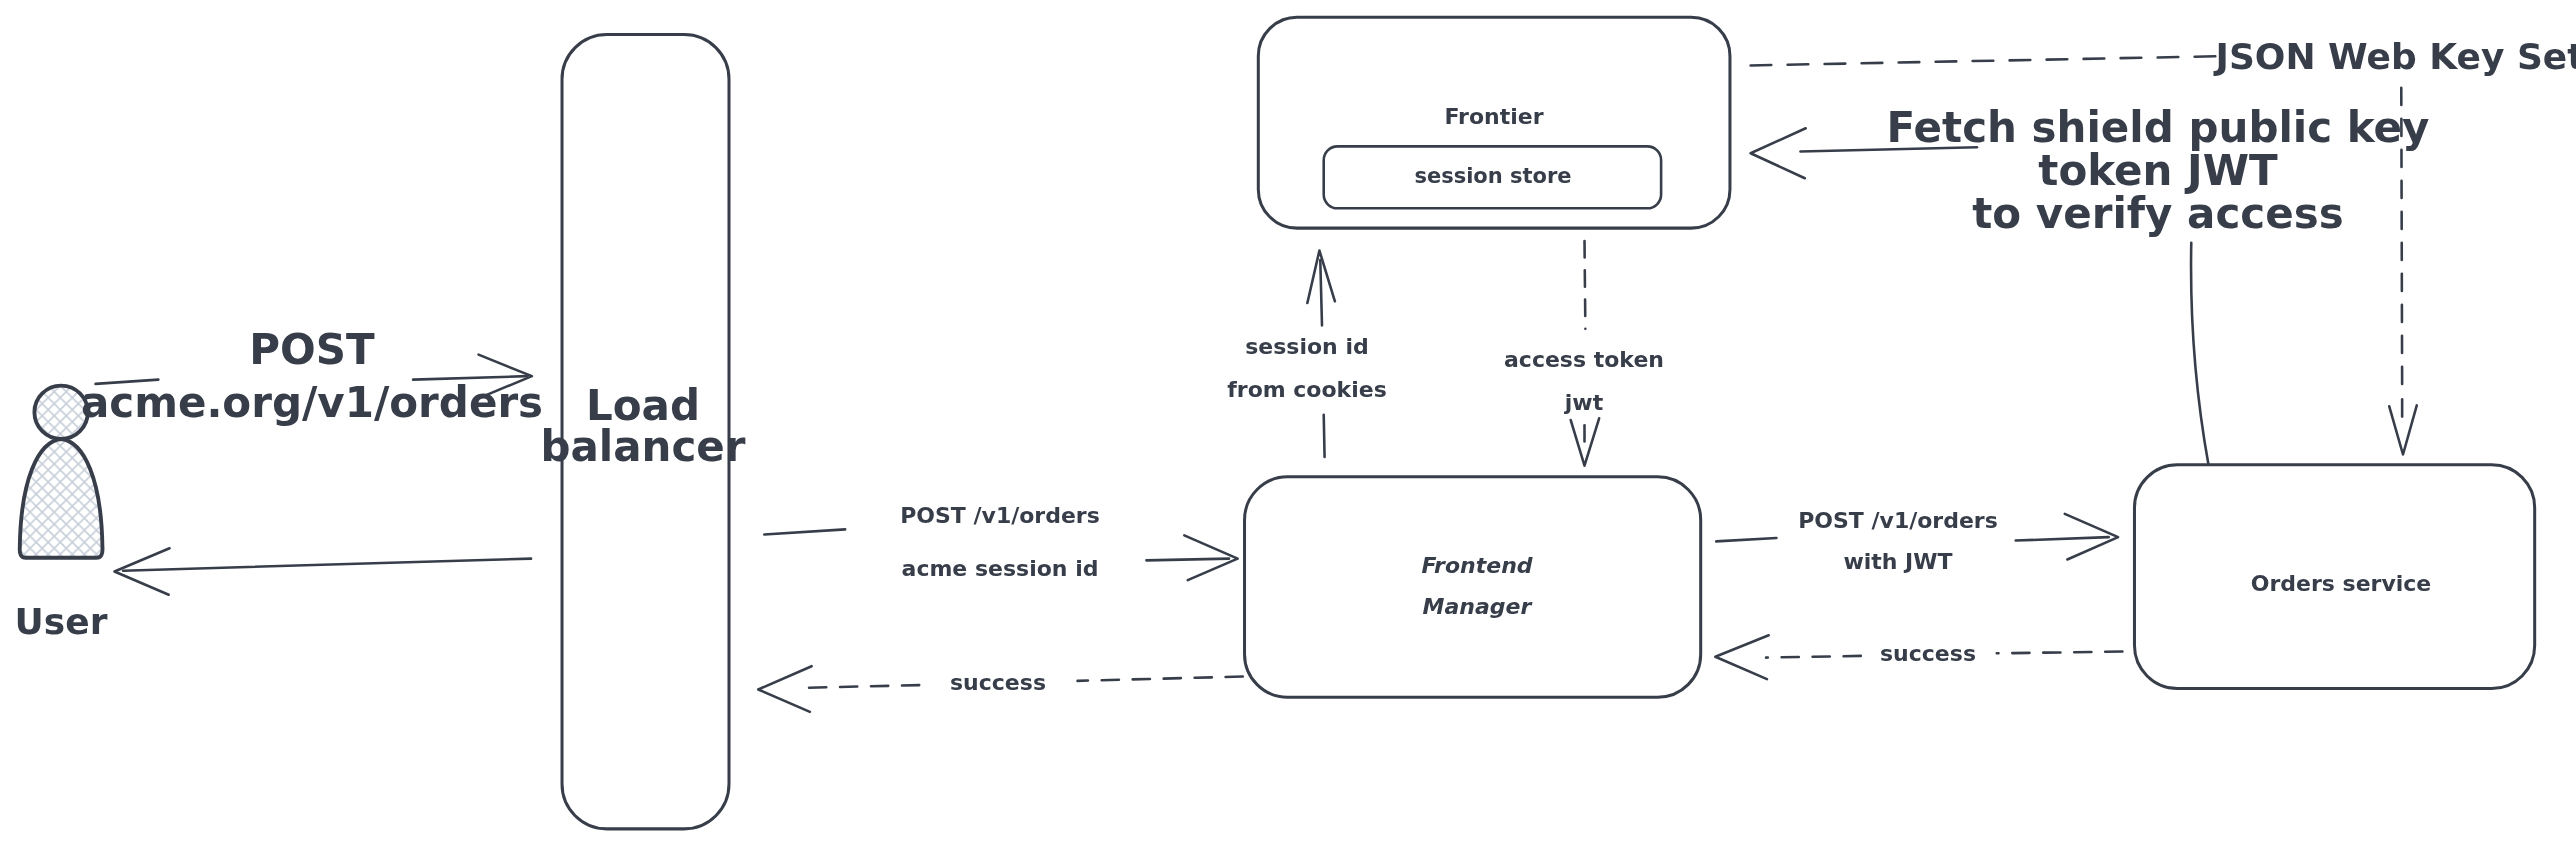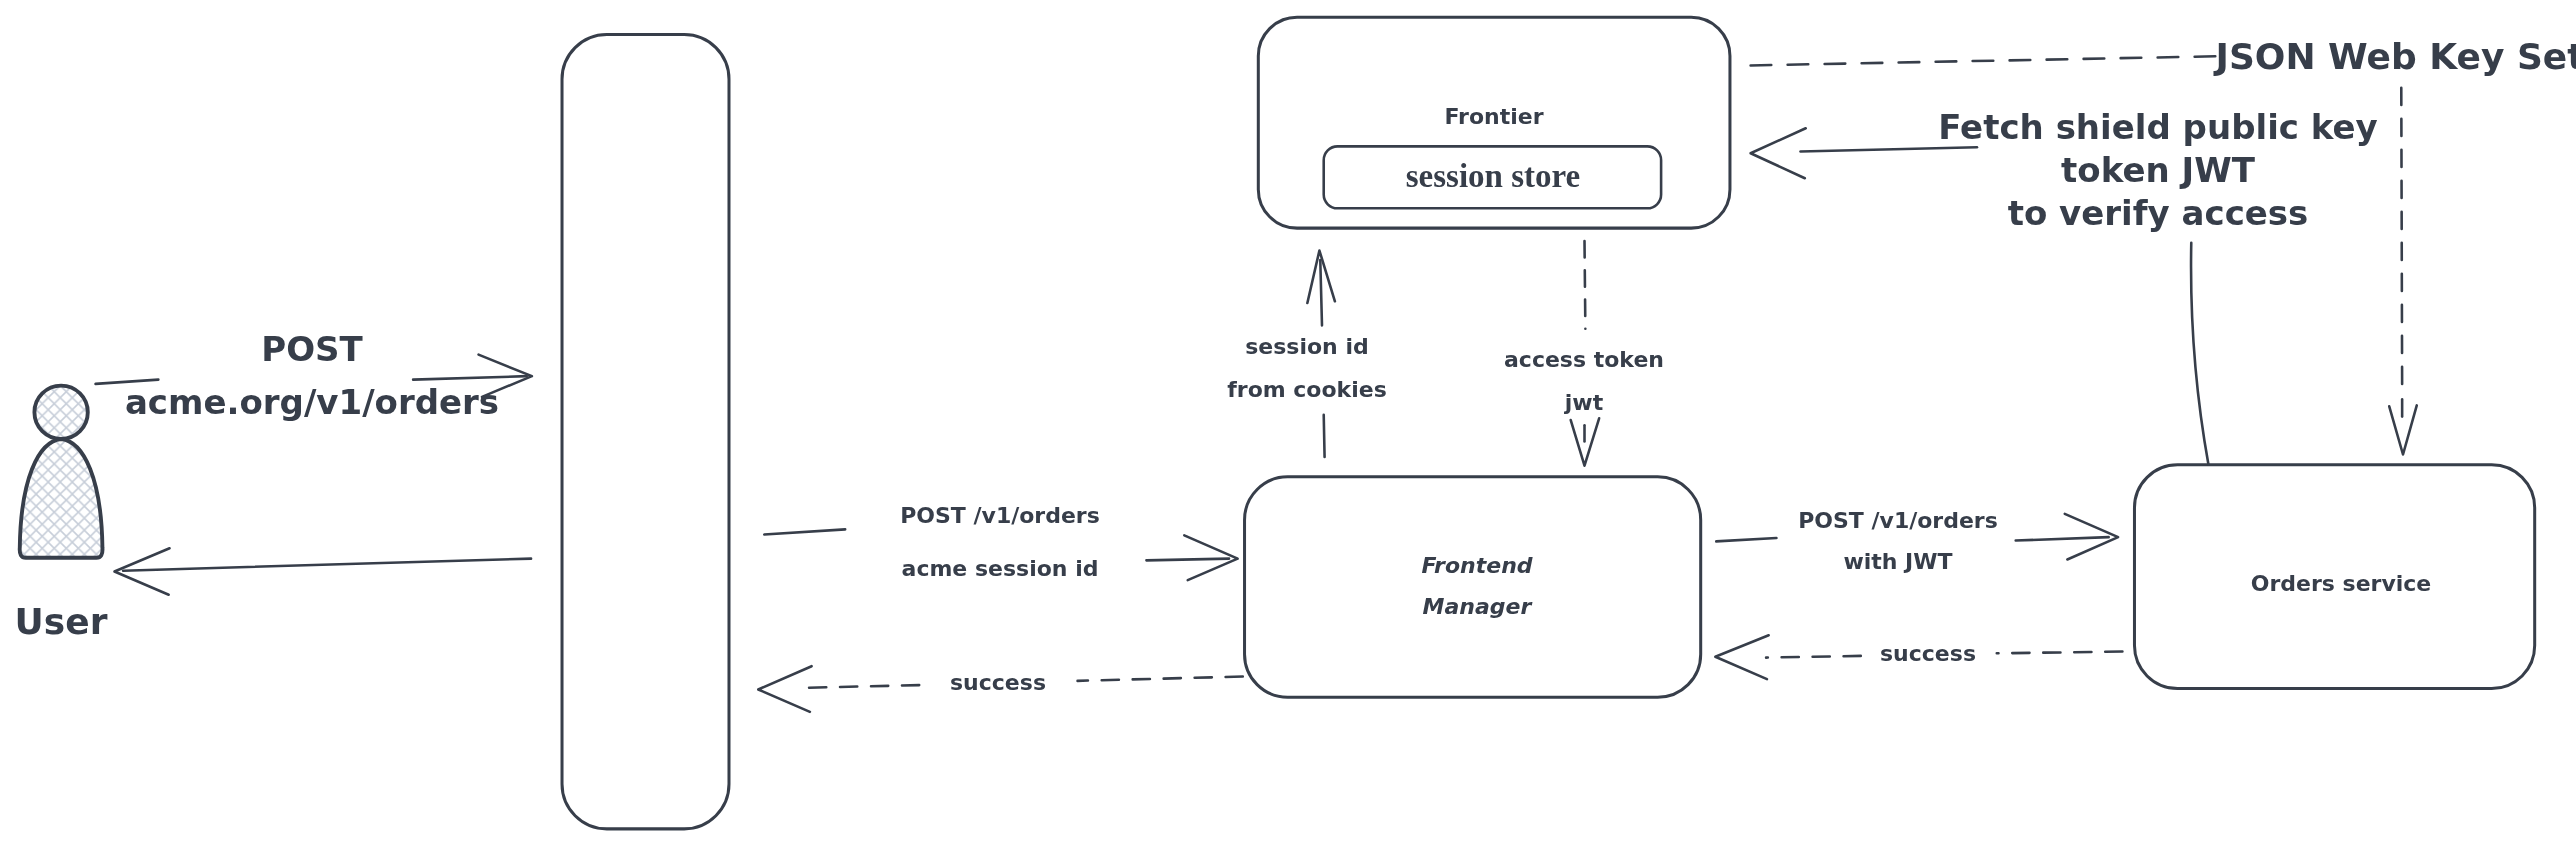--- a/index.html
+++ b/index.html
@@ -2,23 +2,23 @@
 <html style="font-size:13.8px"><head>
 <meta charset="utf-8">
 <style>
   html,body{margin:0;padding:0;background:#ffffff;}
   .canvas{position:relative;width:2576px;height:847px;background:#ffffff;overflow:hidden;
           font-family:"DejaVu Sans", sans-serif;}
   svg{position:absolute;left:0;top:0;}
   .lbl{position:absolute;transform:translate(-50%,-50%);text-align:center;white-space:nowrap;
        color:#373e4a;font-weight:600;z-index:2;}
   .f42{font-size:36px;line-height:1.2;}
-  .f40{font-size:34px;line-height:41px;}
+  .f40{font-size:42px;line-height:41px;}
   .f38{font-size:22px;line-height:42px;}
-  .f36{font-size:33px;line-height:1.2;font-family:Liberation Serif, serif;}
+  .f36{font-size:21px;line-height:1.2;}
   .lh62{line-height:53px;}
   .lh61{line-height:53px;}
   .lh50{line-height:43px;}
   .lh48{line-height:41px;}
 </style>
 </head>
 <body>
 
 <div class="canvas">
 
@@ -105,20 +105,24 @@
       <g>
         <path d="M2566,540 C2553,468 2544,382 2546,282"></path>
         <path d="M2297,171 L2092,176"></path>
         <path d="M2098,149 L2034,178 L2097,207"></path>
       </g>
     </g>
   </svg>
 
   <div class="lbl f42" style="left:61px;top:593px;margin-top:29px;">User</div>
 
+  <div class="lbl f40" style="left:643px;top:426px;">
+    <div>Load</div>
+    <div>balancer</div>
+  </div>
 
   <div class="lbl f38" style="left:1494px;top:117px;">Frontier</div>
 
   <div class="lbl f36" style="left:1493px;top:177px;">session store</div>
 
   <div class="lbl f38 lh48" style="left:1477px;top:586px;font-style:italic;">
     <div>Frontend</div>
     <div>Manager</div>
   </div>
 

